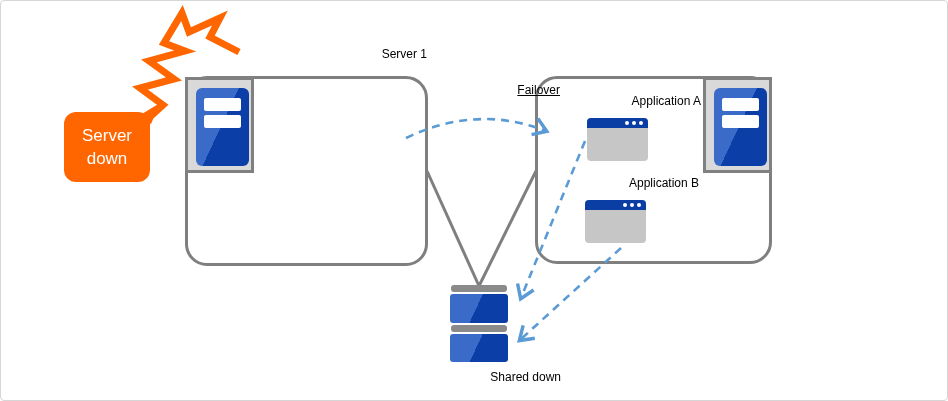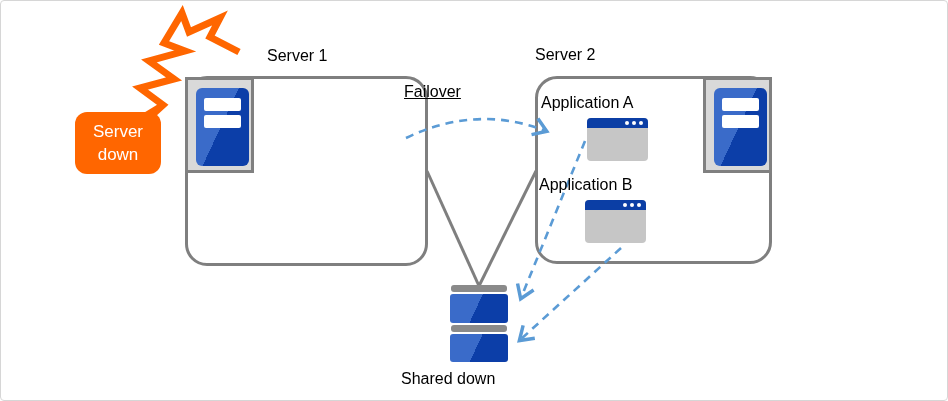--- a/index.html
+++ b/index.html
@@ -29,26 +29,26 @@
     height:10px;background:#0b3ea5;display:flex;align-items:center;
     justify-content:flex-end;gap:3px;padding-right:5px;
   }
   .appwin .dot{width:4px;height:4px;border-radius:50%;background:#ffffff;}
   .disk-bar{position:absolute;width:56px;height:7px;background:#8a8a8a;border-radius:3px;z-index:2;}
   .disk-blue{
     position:absolute;width:58px;border-radius:3px;z-index:2;
     background:linear-gradient(115deg,#3a6bc9 0%,#3a6bc9 46%,#0c3ea8 46%,#0c3ea8 100%);
   }
   .callout{
-    position:absolute;left:74px;top:111px;width:86px;height:62px;background:#ff6600;
+    position:absolute;left:63px;top:111px;width:86px;height:70px;background:#ff6600;
     border-radius:12px;z-index:2;display:flex;flex-direction:column;align-items:center;
     justify-content:center;color:#ffffff;font-size:17px;line-height:23px;
   }
   .lbl{
-    position:absolute;z-index:3;color:#000000;font-size:16px;text-align:left;white-space:nowrap;
+    position:absolute;z-index:3;color:#000000;font-size:12px;text-align:right;white-space:nowrap;
   }
 </style>
 </head>
 <body>
 
 <div class="canvas">
 
   <div class="server-box" style="left:184px;top:75px;width:243px;height:190px;"></div>
   <div class="server-box" style="left:534px;top:75px;width:237px;height:188px;"></div>
 
@@ -105,19 +105,18 @@
   <div class="disk-blue" style="left:449px;top:293px;height:29px;"></div>
   <div class="disk-bar" style="left:450px;top:324px;"></div>
   <div class="disk-blue" style="left:449px;top:333px;height:28px;"></div>
 
   <div class="callout">
     <span>Server</span>
     <span>down</span>
   </div>
 
   <div class="lbl" style="left:266px;top:46px;width:160px;">Server 1</div>
-  <div class="lbl" style="left:534px;top:45px;width:160px;">Server 2</div>
   <div class="lbl" style="left:403px;top:82px;width:156px;text-decoration:underline;">Failover</div>
   <div class="lbl" style="left:540px;top:93px;width:160px;">Application A</div>
   <div class="lbl" style="left:538px;top:175px;width:160px;">Application B</div>
   <div class="lbl" style="left:400px;top:369px;width:160px;">Shared down</div>
 
 </div>
 
 </body></html>

